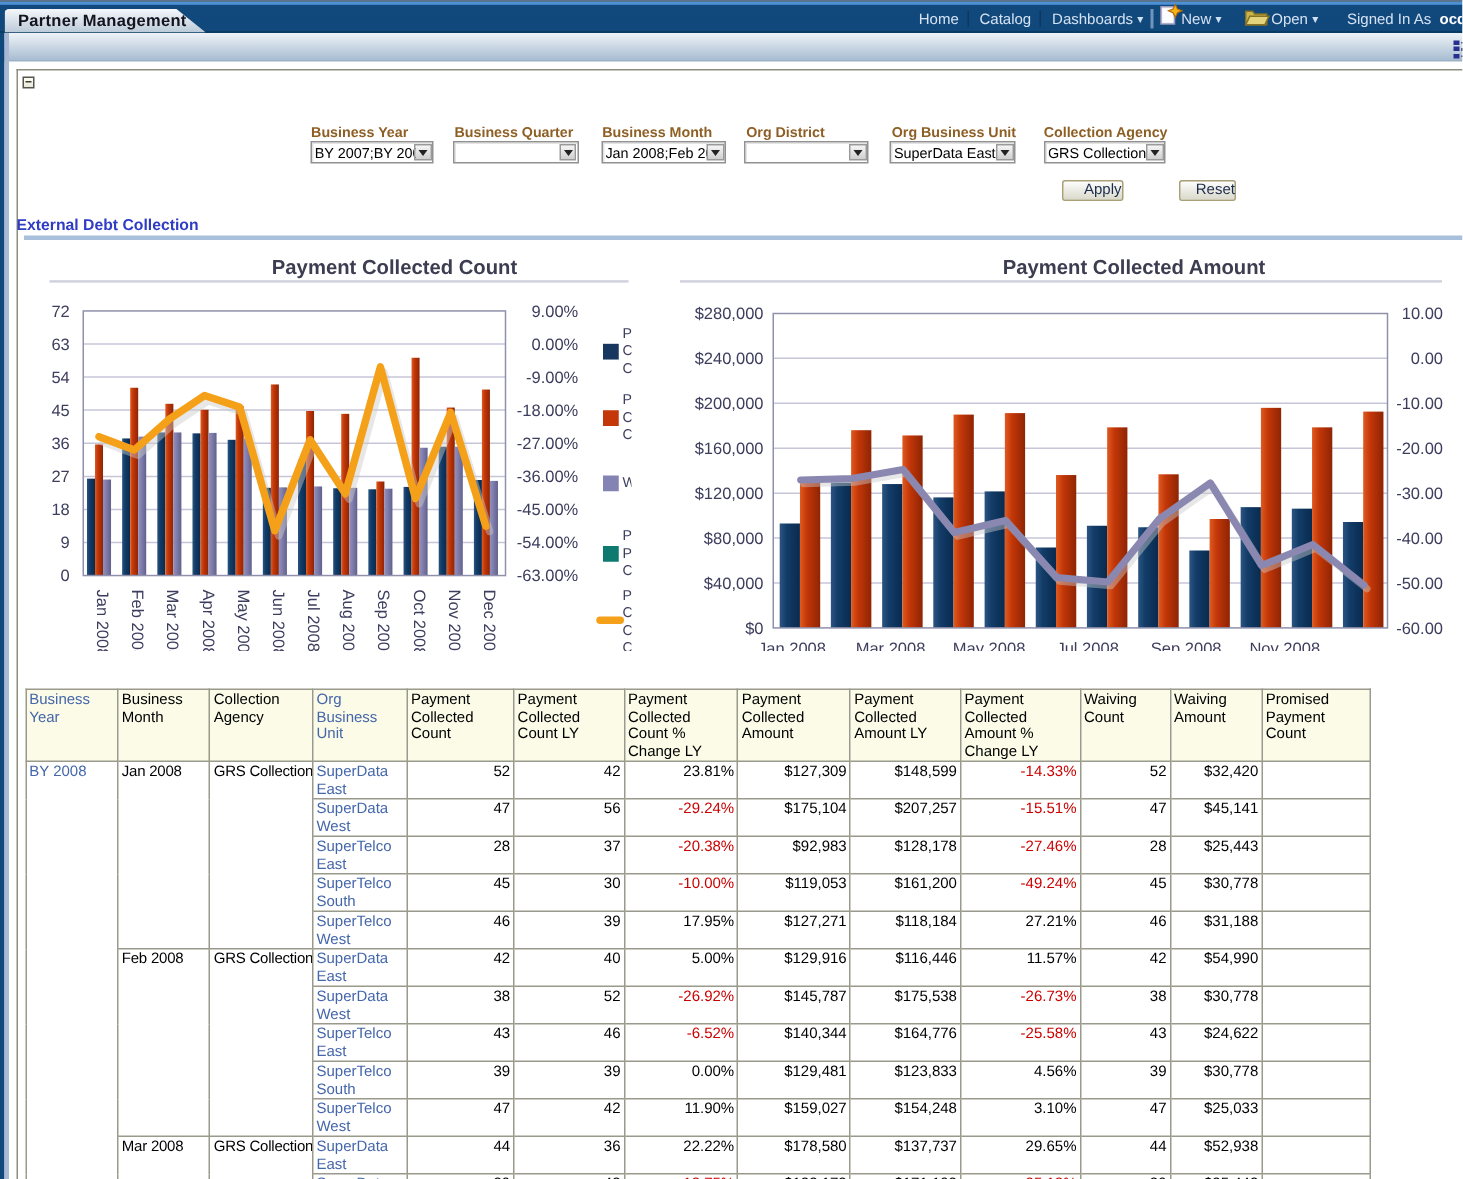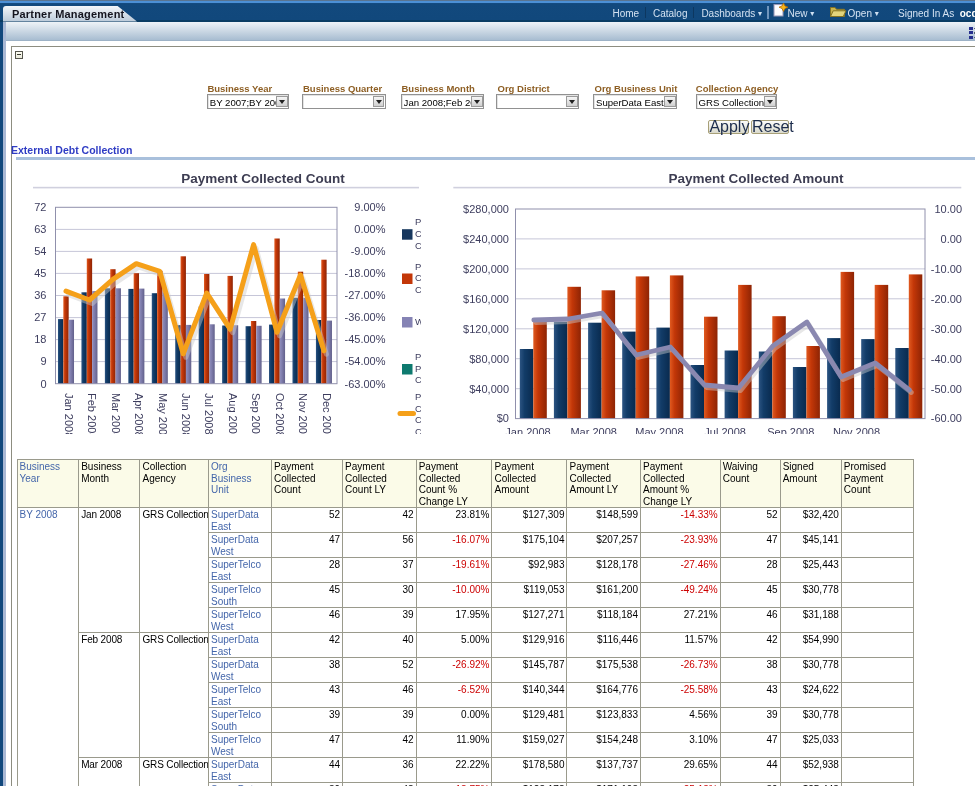--- a/index.html
+++ b/index.html
@@ -18,21 +18,21 @@
 .ptop{position:absolute;left:11px;top:45.5px;width:964px;height:1px;background:#8d8d80}
 .pleft{position:absolute;left:11px;top:45.5px;width:1px;height:740.5px;background:#8d8d80}
 .collapse{position:absolute;left:15px;top:51px;width:7.5px;height:7.5px;border:1px solid #55554d;background:linear-gradient(#fdfdf2,#e8e8da)}
 .collapse::after{content:"";position:absolute;left:0.5px;top:2.2px;width:4.5px;height:1.2px;background:#3a3a32}
 .flab{position:absolute;top:82.8px;font-size:9.5px;font-weight:bold;color:#8e5f24;white-space:nowrap}
 .sel{position:absolute;top:94.4px;height:14.3px;background:#fff;border:1px solid #919191;box-shadow:inset 1px 1px 0 #e4e4e4}
 .selt{position:absolute;left:2px;top:1.5px;font-size:9.6px;color:#000;white-space:nowrap;overflow:hidden;line-height:12px}
 .selb{position:absolute;right:0.5px;top:0.5px;bottom:0.5px;width:11.5px;background:linear-gradient(#f6f6f6,#cfcfcf);border:1px solid #9a9a9a}
 .ar{position:absolute;left:2px;top:3.5px;width:0;height:0;border-left:3.2px solid transparent;border-right:3.2px solid transparent;border-top:4.2px solid #222}
 .btn{position:absolute;top:119.7px;height:14px;background:linear-gradient(#fdfdfc,#d9d9cb);border:1px solid #a8a078;border-radius:2px;
- font-size:16px;color:#1c2c4c;text-align:left;line-height:12.5px}
+ font-size:10px;color:#1c2c4c;text-align:right;line-height:12.5px}
 .sect{position:absolute;left:11px;top:143.5px;font-size:10.5px;font-weight:bold;color:#2f3cc4}
 .sectline{position:absolute;left:16px;top:156.5px;width:959px;height:3px;background:#a9c0dc}
 .grid{position:absolute;left:16.5px;top:459px;width:897px;border-collapse:collapse;table-layout:fixed;font-size:10px;color:#000}
 .grid td{border:1px solid #9a9a8c;vertical-align:top;padding:1px 2px 0 2px;line-height:11.5px;overflow:hidden}
 .nw{white-space:nowrap;letter-spacing:-0.15px;padding-right:0}
 .grid tr{height:24.8px}
 .grid tr.hd{height:46.3px}
 .grid tr.hd td{background:#fbfbe8}
 .hb{color:#4466aa}
 .lk{color:#4466aa}
@@ -112,21 +112,21 @@
       </span>
     </div>
 <div class="flab" style="left:695.8px">Collection Agency</div>
 <div class="sel" style="left:695.6px;width:81.7px">
       <span class="selt">GRS Collection</span>
       <span class="selb">
         <span class="ar"></span>
       </span>
     </div>
 <div class="btn" style="left:708.4px;width:40.3px">Apply</div>
-<div class="btn" style="left:751px;width:38.3px">Reset</div>
+<div class="btn" style="left:786px;width:38.3px">Reset</div>
 <div class="sect">External Debt Collection</div>
 <div class="sectline"></div>
 <svg style="position:absolute;left:0;top:160px" width="421" height="274" viewBox="0 160 421 274">
 <defs>
 <linearGradient id="gn" x1="0" y1="0" x2="1" y2="0">
           <stop offset="0" stop-color="#2c5482"></stop>
           <stop offset="0.35" stop-color="#123c68"></stop>
           <stop offset="1" stop-color="#092a4e"></stop>
         </linearGradient>
 <linearGradient id="gr" x1="0" y1="0" x2="1" y2="0">
@@ -321,21 +321,21 @@
 <td>Business Month</td>
 <td>Collection Agency</td>
 <td class="hb">Org Business Unit</td>
 <td>Payment Collected Count</td>
 <td>Payment Collected Count LY</td>
 <td>Payment Collected Count % Change LY</td>
 <td>Payment Collected Amount</td>
 <td>Payment Collected Amount LY</td>
 <td>Payment Collected Amount % Change LY</td>
 <td>Waiving Count</td>
-<td>Signed Amount</td>
+<td>Waiving Amount</td>
 <td>Promised Payment Count</td>
 </tr>
 <tr>
 <td class="lk" rowspan="12">BY 2008</td>
 <td class="nw" rowspan="5">Jan 2008</td>
 <td class="nw" rowspan="5">GRS Collection</td>
 <td class="lk">SuperData<br>East</td>
 <td class="n">52</td>
 <td class="n">42</td>
 <td class="n">23.81%</td>
@@ -343,33 +343,33 @@
 <td class="n">$148,599</td>
 <td class="n neg">-14.33%</td>
 <td class="n">52</td>
 <td class="n">$32,420</td>
 <td></td>
 </tr>
 <tr>
 <td class="lk">SuperData<br>West</td>
 <td class="n">47</td>
 <td class="n">56</td>
-<td class="n neg">-16.07%</td>
+<td class="n neg">-29.24%</td>
 <td class="n">$175,104</td>
 <td class="n">$207,257</td>
-<td class="n neg">-23.93%</td>
+<td class="n neg">-15.51%</td>
 <td class="n">47</td>
 <td class="n">$45,141</td>
 <td></td>
 </tr>
 <tr>
 <td class="lk">SuperTelco<br>East</td>
 <td class="n">28</td>
 <td class="n">37</td>
-<td class="n neg">-19.61%</td>
+<td class="n neg">-20.38%</td>
 <td class="n">$92,983</td>
 <td class="n">$128,178</td>
 <td class="n neg">-27.46%</td>
 <td class="n">28</td>
 <td class="n">$25,443</td>
 <td></td>
 </tr>
 <tr>
 <td class="lk">SuperTelco<br>South</td>
 <td class="n">45</td>

